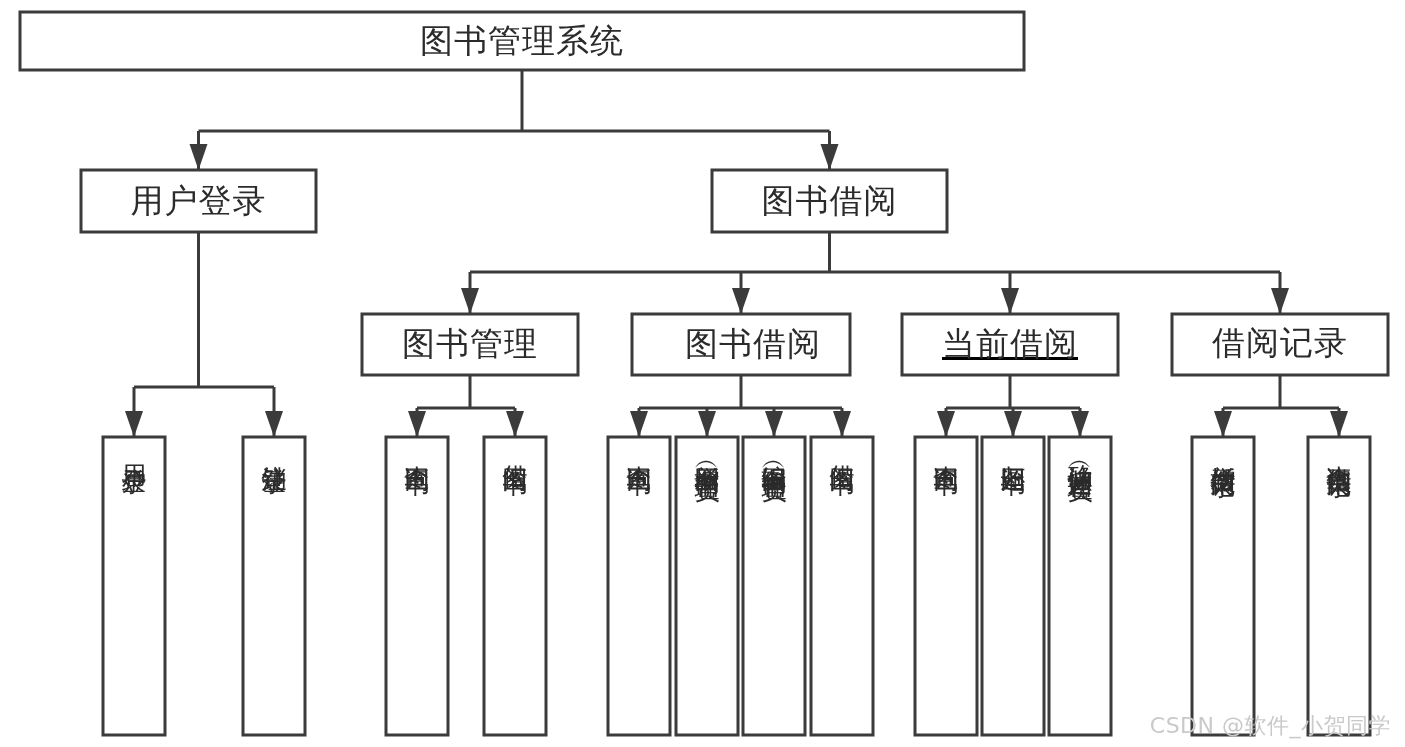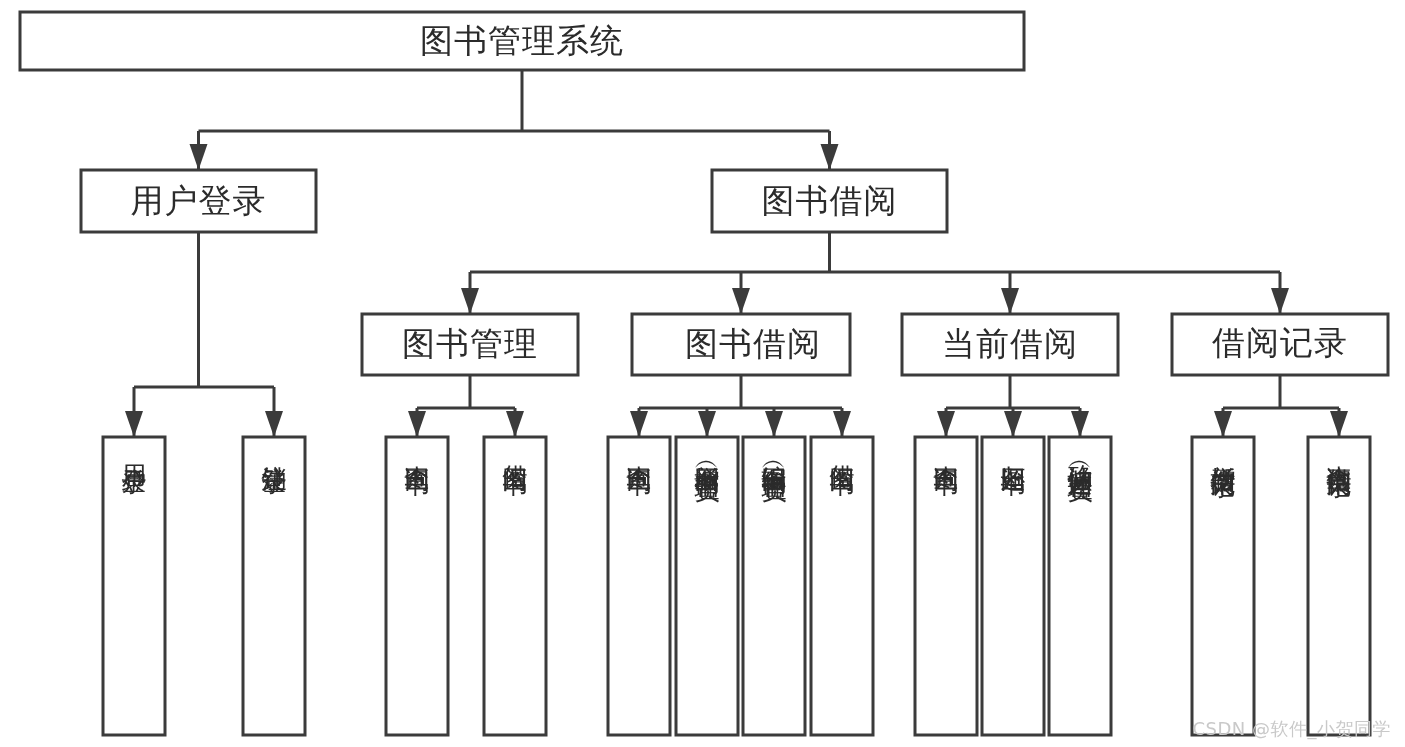--- a/index.html
+++ b/index.html
@@ -65,21 +65,21 @@
     font-size: 33px;
     color: #2b2b2b;
     white-space: nowrap;
     letter-spacing: 1px;
     font-family: "DejaVu Sans", "Liberation Sans", sans-serif;
   }
   #watermark {
     position: absolute;
     right: 14px;
     bottom: 6px;
-    font-size: 18px;
+    font-size: 22px;
     color: #c9c9c9;
     letter-spacing: 0.5px;
     white-space: nowrap;
     font-family: "DejaVu Sans", "Liberation Sans", sans-serif;
   }
 </style>
 </head>
 <body>
 
 <div id="canvas">
@@ -176,21 +176,21 @@
       </div>
       <div class="vert-text-wrap" style="left: 243px; top: 445px; width: 62px; height: 282px;">
         <div class="vert-text">注销登录</div>
       </div>
       <div class="horiz-text-wrap" style="left: 362px; top: 314px; width: 216px; height: 61px;">
         <div class="horiz-text">图书管理</div>
       </div>
       <div class="horiz-text-wrap" style="left: 632px; top: 314px; width: 218px; height: 61px; margin-left: 12px;">
         <div class="horiz-text">图书借阅</div>
       </div>
-      <div class="horiz-text-wrap" style="left: 902px; top: 314px; width: 216px; height: 61px;">
+      <div class="horiz-text-wrap" style="left: 902px; top: 314px; width: 216px; height: 61px; text-decoration: underline;">
         <div class="horiz-text">当前借阅</div>
       </div>
       <div class="horiz-text-wrap" style="left: 1172px; top: 314px; width: 216px; height: 58px;">
         <div class="horiz-text">借阅记录</div>
       </div>
       <div class="vert-text-wrap" style="left: 386px; top: 445px; width: 62px; height: 282px;">
         <div class="vert-text">查询图书</div>
       </div>
       <div class="vert-text-wrap" style="left: 484px; top: 445px; width: 62px; height: 282px;">
         <div class="vert-text">借阅图书</div>

